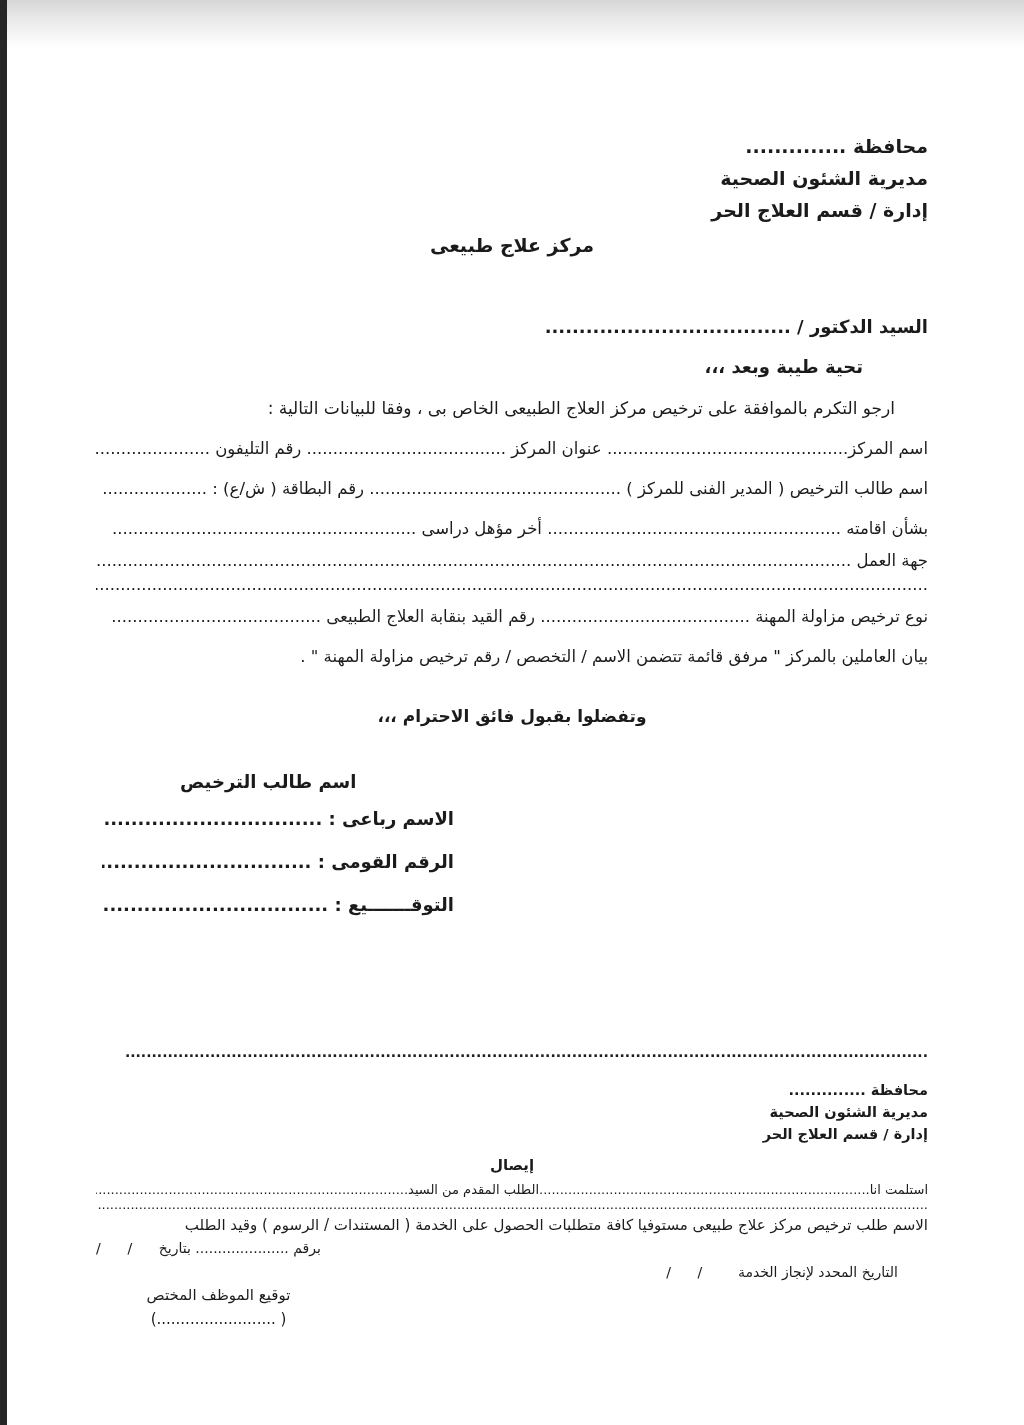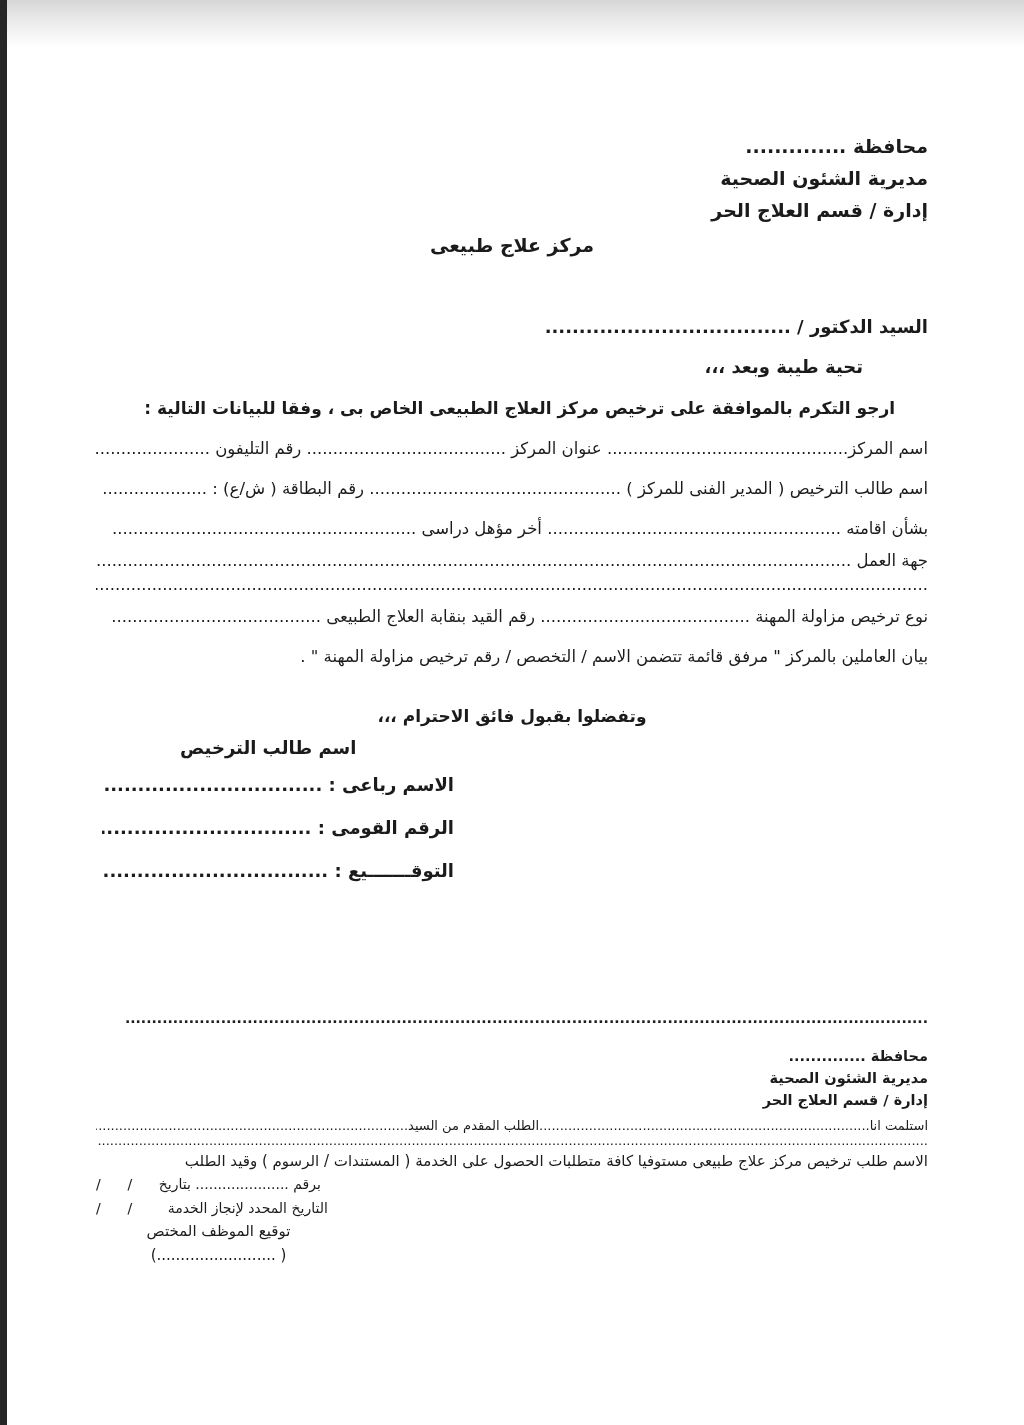--- a/index.html
+++ b/index.html
@@ -23,38 +23,38 @@
   }
   .content {
     position: relative; z-index: 3;
     direction: rtl;
     padding: 0 96px;
   }
   .lh-top { margin-top: 130px; text-align: right; font-weight: bold; font-size: 19px; line-height: 32px; }
   .doc-title { text-align: center; font-weight: bold; font-size: 19px; line-height: 38px; }
   .salutation { margin-top: 43px; font-weight: bold; font-size: 18px; line-height: 40px; }
   .salutation .greeting { padding-right: 65px; }
-  .intro { font-size: 17px; line-height: 42px; padding-right: 33px; white-space: nowrap; overflow: hidden; font-weight: bold; }
+  .intro { font-size: 17px; line-height: 42px; padding-right: 33px; white-space: nowrap; overflow: hidden; }
   .fline { font-size: 16.5px; line-height: 40px; white-space: nowrap; overflow: hidden; }
   .fline-tight { line-height: 24px; }
   .closing { margin-top: 24px; text-align: center; font-weight: bold; font-size: 17px; line-height: 30px; }
-  .applicant { margin-top: 2px; width: 352px; margin-right: auto; margin-left: 6px; overflow: hidden; }
+  .applicant { margin-top: 36px; width: 352px; margin-right: auto; margin-left: 6px; overflow: hidden; }
   .applicant-heading { font-weight: bold; font-size: 18px; line-height: 30px; text-align: right; padding-left: 78px; text-align: left; direction: rtl; }
   .applicant-heading { text-align: left; } 
   .applicant-heading-inner { display: inline-block; }
   .applicant-field { font-weight: bold; font-size: 18px; line-height: 43px; white-space: nowrap; text-align: right; }
   .applicant-field:first-of-type { margin-top: 30px; }
   .separator { margin-top: 116px; margin-left: 30px; font-weight: bold; font-size: 14px; line-height: 20px; white-space: nowrap; overflow: hidden; }
   .lh-bottom { margin-top: 17px; text-align: right; font-weight: bold; font-size: 14.5px; line-height: 22px; }
   .receipt-title { margin-top: 10px; text-align: center; font-weight: bold; font-size: 15px; line-height: 20px; }
   .receipt-line { margin-top: 7px; font-size: 13px; line-height: 15px; white-space: nowrap; overflow: hidden; }
   .receipt-dots { margin-top: 0; font-size: 13px; line-height: 15px; white-space: nowrap; overflow: hidden; }
   .receipt-about { margin-top: 2px; font-size: 15px; line-height: 22px; white-space: nowrap; overflow: hidden; }
   .receipt-num { font-size: 14px; line-height: 25px; text-align: left; padding-right: 36px; white-space: pre; }
-  .receipt-date { font-size: 14px; line-height: 22px; text-align: left; padding-right: 30px; white-space: pre; }
+  .receipt-date { font-size: 14px; line-height: 22px; text-align: right; padding-right: 30px; white-space: pre; }
   .sig-block { width: 235px; margin-right: auto; margin-left: 5px; text-align: center; font-weight: normal; font-size: 15px; }
   .sig-title { line-height: 24px; }
   .sig-line { line-height: 24px; white-space: nowrap; }
 </style>
 </head>
 <body>
 
 <div class="top-shade"></div>
 <div class="left-edge"></div>
 
@@ -97,20 +97,21 @@
   </div>
 
   <div class="separator">..............................................................................................................................................................................................................</div>
 
   <div class="lh-bottom">
     <div>محافظة ..............</div>
     <div>مديرية الشئون الصحية</div>
     <div>إدارة / قسم العلاج الحر</div>
   </div>
 
+  <div class="receipt-title">إيصال</div>
   <div class="receipt-line">استلمت انا................................................................................الطلب المقدم من السيد.......................................................................................</div>
   <div class="receipt-dots">.......................................................................................................................................................................................................................................</div>
   <div class="receipt-about">الاسم طلب ترخيص مركز علاج طبيعى مستوفيا كافة متطلبات الحصول على الخدمة ( المستندات / الرسوم ) وقيد الطلب</div>
   <div class="receipt-num">برقم ..................... بتاريخ      /      /</div>
   <div class="receipt-date">التاريخ المحدد لإنجاز الخدمة        /      /</div>
 
   <div class="sig-block">
     <div class="sig-title">توقيع الموظف المختص</div>
     <div class="sig-line">( .........................)</div>
   </div>

